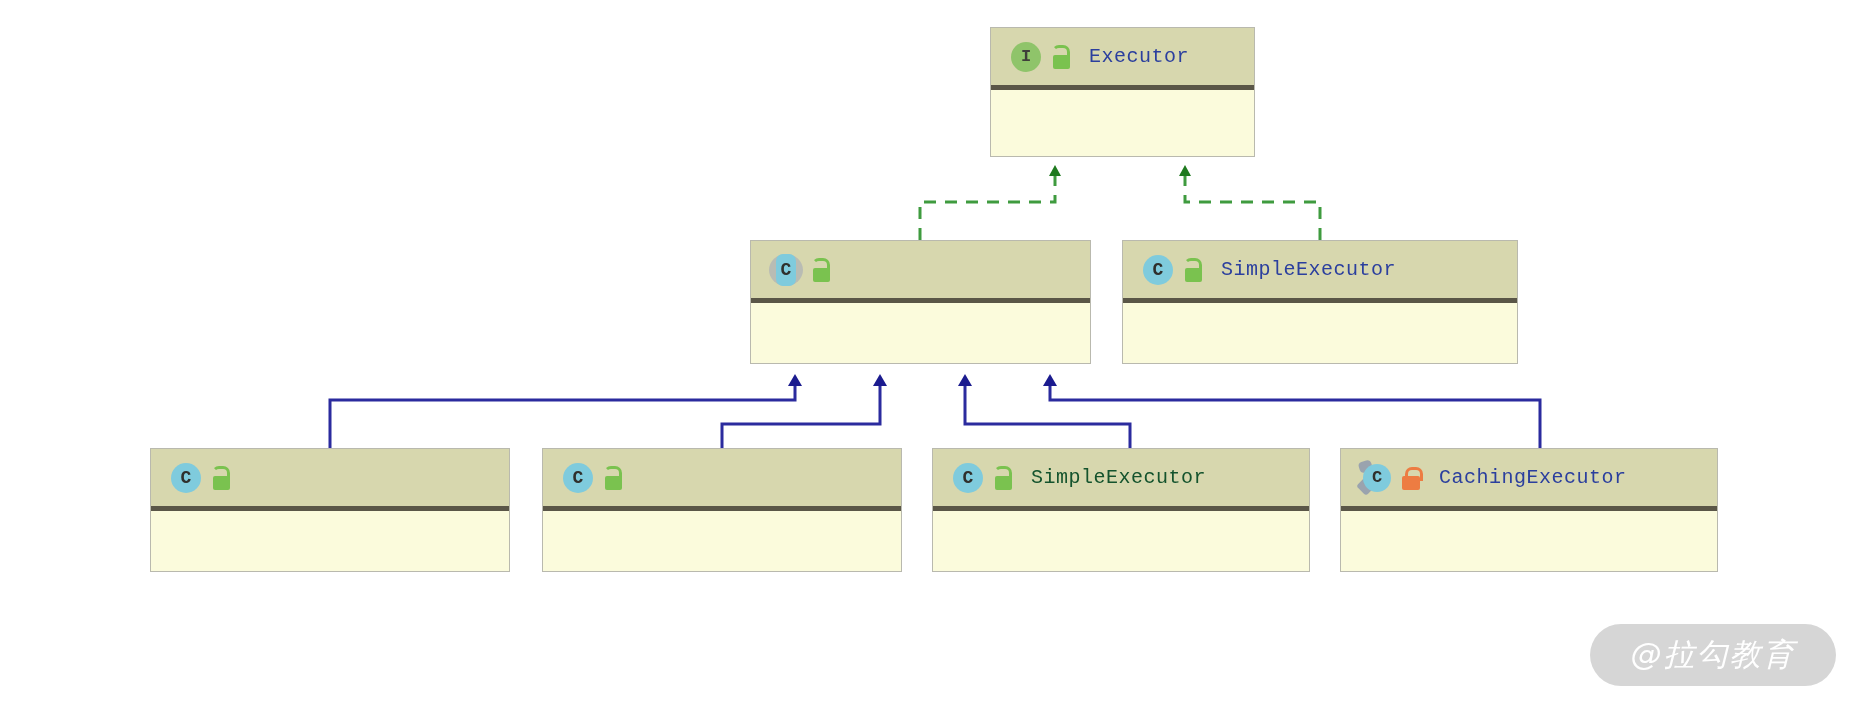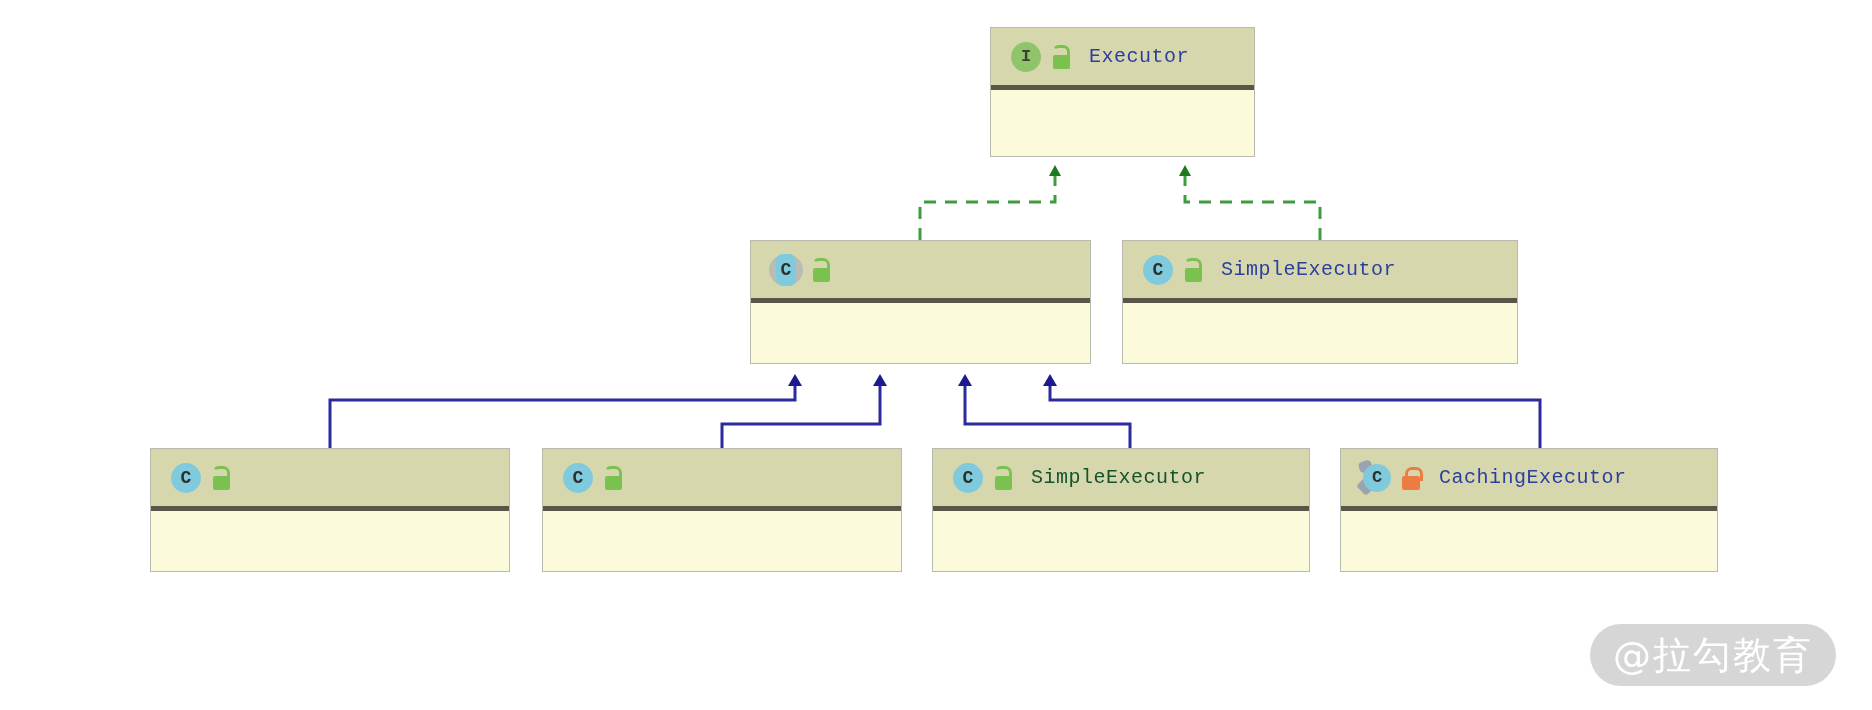--- a/index.html
+++ b/index.html
@@ -208,23 +208,24 @@
     height: 62px;
     border-radius: 31px;
     background: #d6d6d6;
     display: flex;
     align-items: center;
     justify-content: center;
     z-index: 9;
   }
   #watermark .wm-text {
     font-family: "DejaVu Sans", "Liberation Sans", sans-serif;
-    font-size: 38px;
+    font-size: 31px;
     color: #ffffff;
     letter-spacing: 2px;
+    font-style: italic;
   }
 </style>
 </head>
 <body>
 
 <div id="canvas">
 
   <svg id="edges" viewBox="0 0 1872 710" xmlns="http://www.w3.org/2000/svg">
     <defs>
       <marker id="arrow-green" markerWidth="14" markerHeight="14" refX="4" refY="6" orient="auto" markerUnits="userSpaceOnUse">

